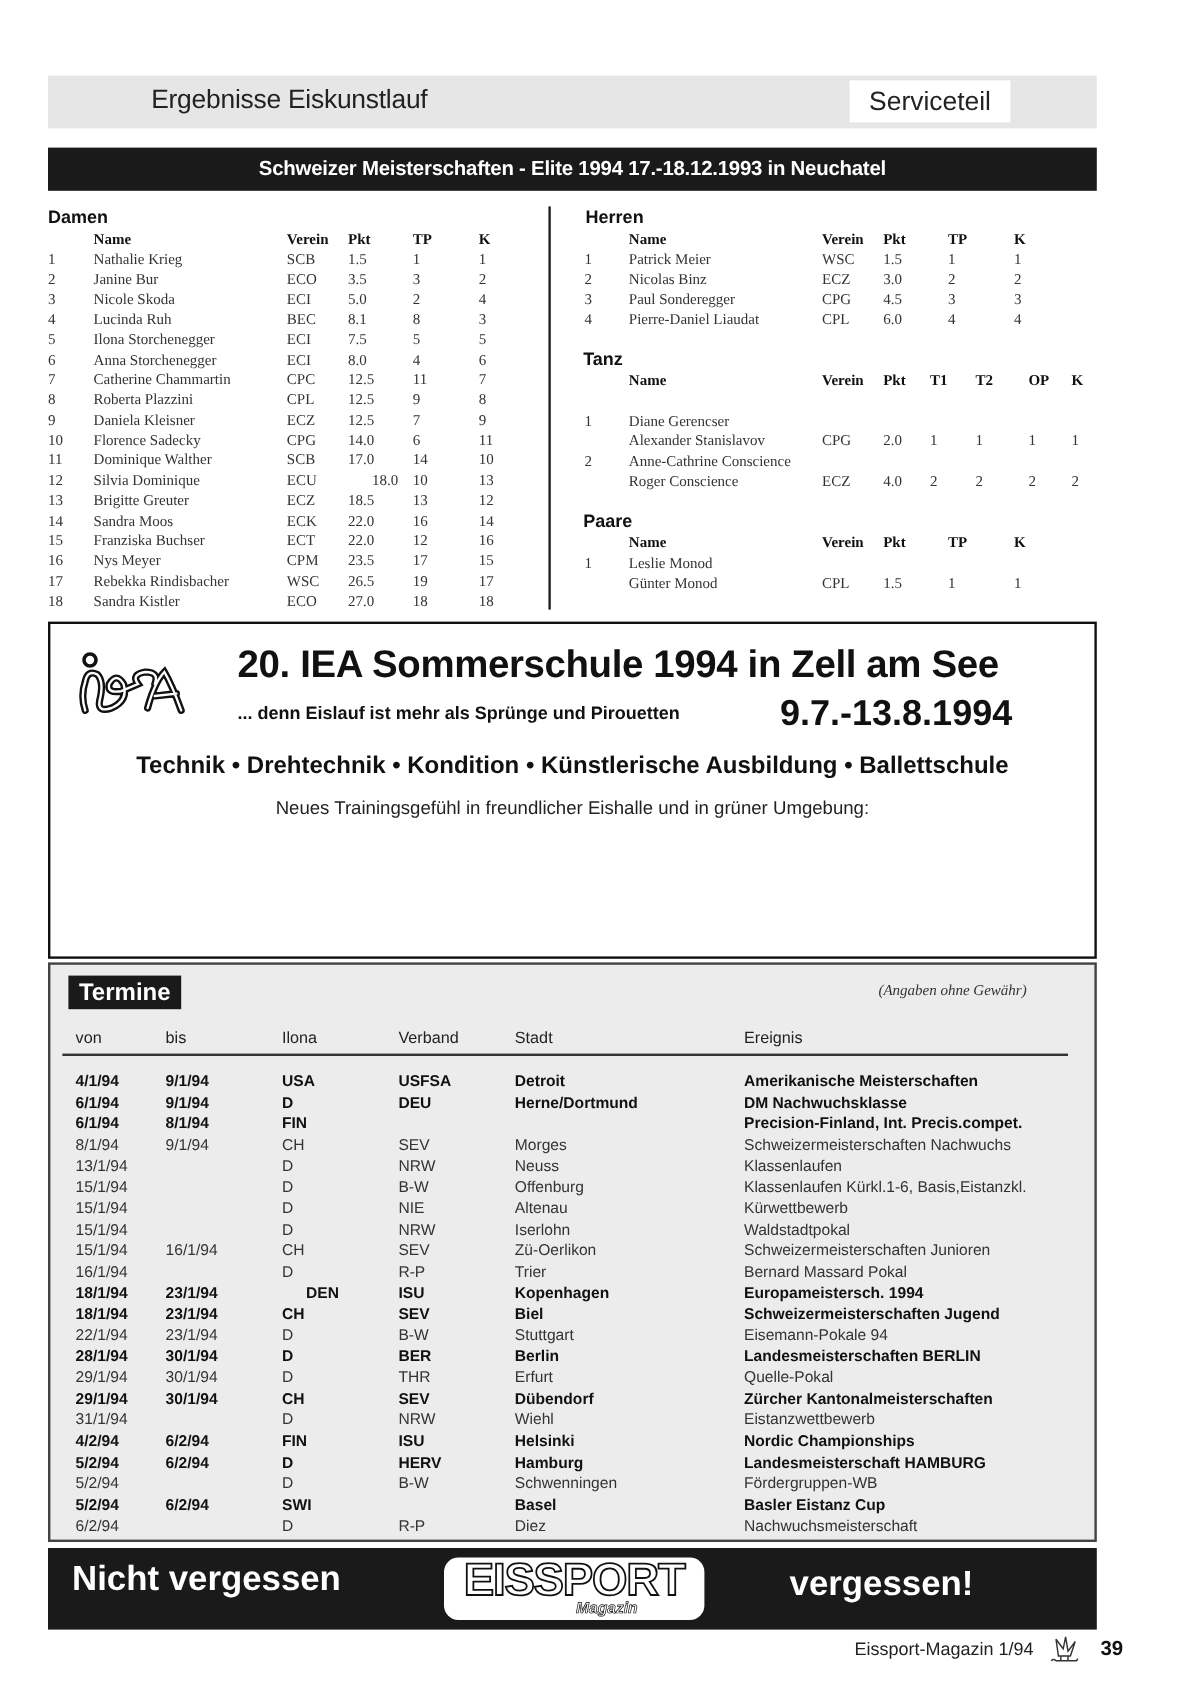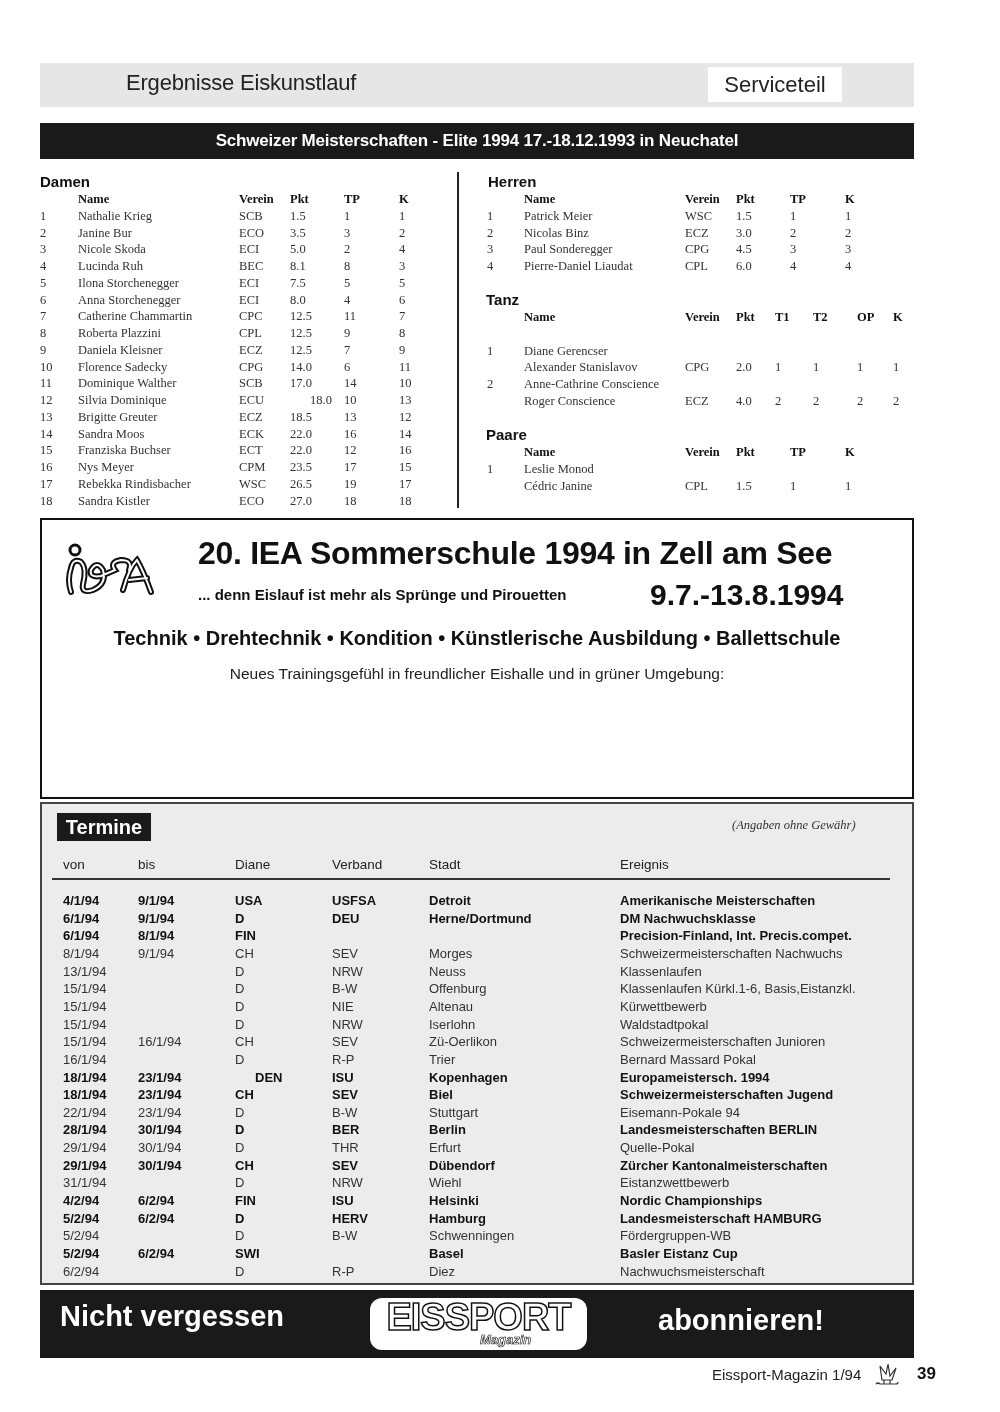--- a/index.html
+++ b/index.html
@@ -334,21 +334,21 @@
     <div class="row " style="top: 460.75px; left: 0px;">
       <span class="c" style="left: 487px;">1</span>
       <span class="c" style="left: 524px;">Leslie Monod</span>
       <span class="c" style="left: 685px;"></span>
       <span class="c" style="left: 736px;"></span>
       <span class="c" style="left: 790px;"></span>
       <span class="c" style="left: 845px;"></span>
     </div>
     <div class="row " style="top: 477.5px; left: 0px;">
       <span class="c" style="left: 487px;"></span>
-      <span class="c" style="left: 524px;">Cédric Janine</span>
+      <span class="c" style="left: 524px;">Günter Monod</span>
       <span class="c" style="left: 685px;">CPL</span>
       <span class="c" style="left: 736px;">1.5</span>
       <span class="c" style="left: 790px;">1</span>
       <span class="c" style="left: 845px;">1</span>
     </div>
   </div>
 
 <div class="abs ad-box"></div>
 <div class="abs" style="left:63px;top:540px;width:92px;height:60px;">
   <svg width="92" height="60" viewBox="0 0 92 60">
@@ -366,21 +366,21 @@
 </div>
 <div class="abs ad-contact">
 </div>
 
 <div class="abs termine-box"></div>
 <div class="abs termine-tag">Termine</div>
 <div class="abs termine-note">(Angaben ohne Gewähr)</div>
 <div class="abs" id="termine-header" style="left:0;top:857px;width:1000px;height:18px;">
     <span class="abs t-hdr" style="left: 63px; top: 0px;">von</span>
     <span class="abs t-hdr" style="left: 138px; top: 0px;">bis</span>
-    <span class="abs t-hdr" style="left: 235px; top: 0px;">Diane</span>
+    <span class="abs t-hdr" style="left: 235px; top: 0px;">Ilona</span>
     <span class="abs t-hdr" style="left: 332px; top: 0px;">Verband</span>
     <span class="abs t-hdr" style="left: 429px; top: 0px;">Stadt</span>
     <span class="abs t-hdr" style="left: 620px; top: 0px;">Ereignis</span>
   </div>
 <div class="abs termine-rule"></div>
 <div class="abs" id="termine-rows" style="left:0;top:0;">
     <div class="t-row bold" style="top: 892px;">
       <span class="c" style="left: 63px;">4/1/94</span>
       <span class="c" style="left: 138px;">9/1/94</span>
       <span class="c" style="left: 235px;">USA</span>
@@ -556,21 +556,21 @@
       <span class="c" style="left: 429px;">Diez</span>
       <span class="c" style="left: 620px;">Nachwuchsmeisterschaft</span>
     </div>
   </div>
 
 <div class="abs banner"></div>
 <div class="abs banner-left">Nicht vergessen</div>
 <div class="abs logo-pill"></div>
 <div class="abs logo-main">EISSPORT</div>
 <div class="abs logo-sub">Magazin</div>
-<div class="abs banner-right">abonnieren!</div>
+<div class="abs banner-right">vergessen!</div>
 
 <div class="abs footer-mag">Eissport-Magazin 1/94</div>
 <div class="abs footer-icon">
   <svg width="30" height="26" viewBox="0 0 30 26">
     <path d="M10 18 L8 4 L14 12 L16 2 L18 14 L24 6 L20 18 Z" fill="none" stroke="#333" stroke-width="1.2"></path>
     <path d="M4 22 Q6 20 8 22 L24 22 Q26 22 26 20" fill="none" stroke="#333" stroke-width="1.2"></path>
     <line x1="12" y1="18" x2="12" y2="22" stroke="#333" stroke-width="1.2"></line>
     <line x1="18" y1="18" x2="18" y2="22" stroke="#333" stroke-width="1.2"></line>
   </svg>
 </div>

